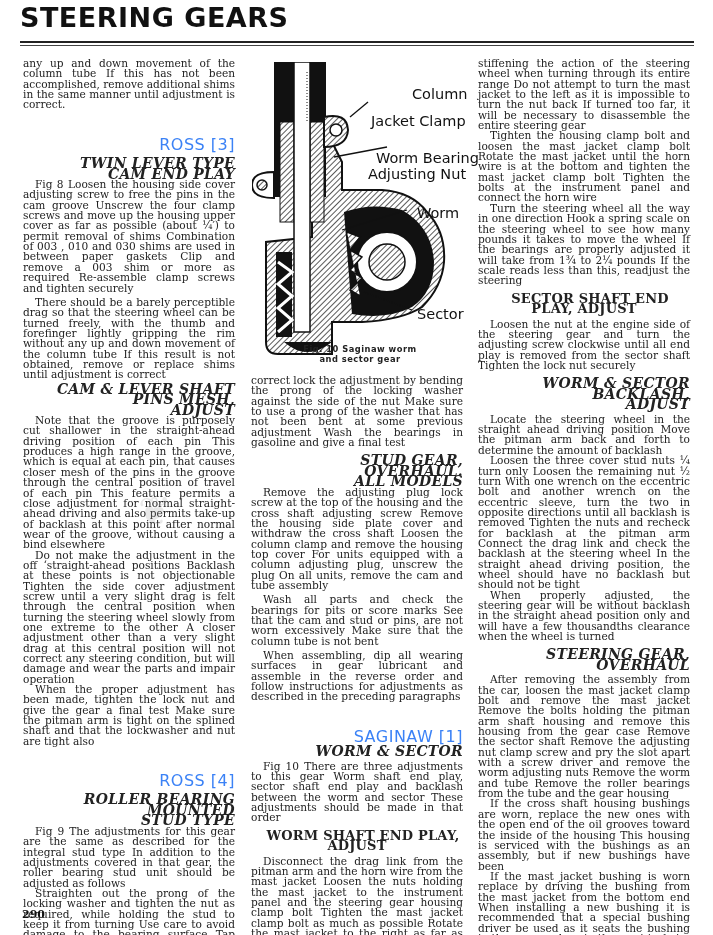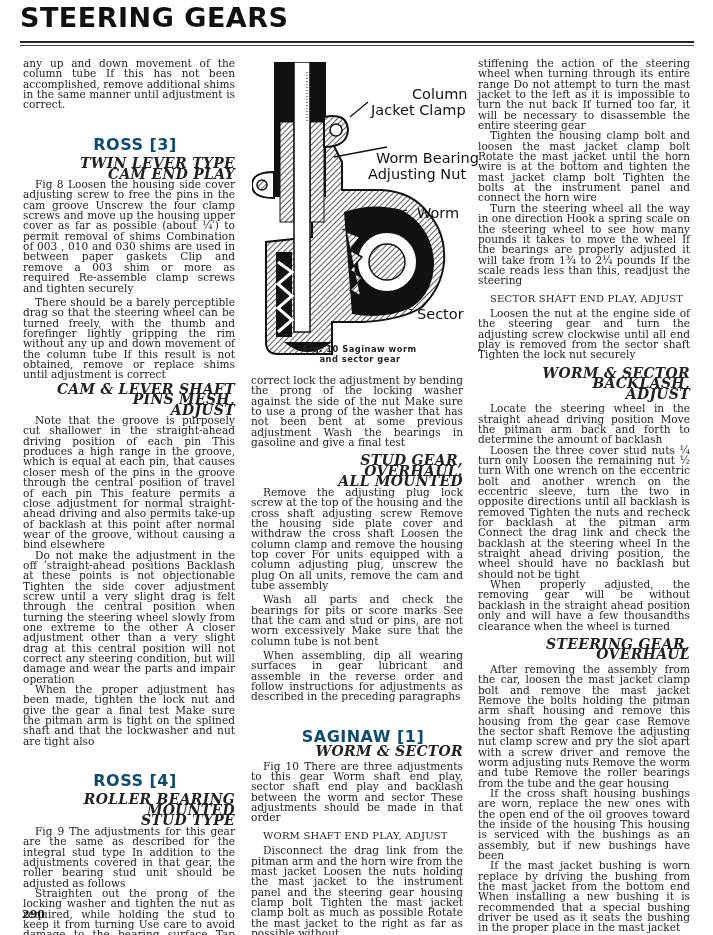--- a/index.html
+++ b/index.html
@@ -7,23 +7,23 @@
   .page { position:absolute; left:0; top:0; width:713px; height:935px; }
   .title { position:absolute; left:20px; top:2px; font-family:"DejaVu Sans", sans-serif; font-weight:bold; font-size:27px; letter-spacing:0.5px; color:#111; }
   .rule1 { position:absolute; left:20px; top:41px; width:674px; height:2px; background:#222; }
   .rule2 { position:absolute; left:20px; top:45px; width:674px; height:1px; background:#444; }
   .col { position:absolute; font-family:"DejaVu Serif", serif; font-size:10.6px; line-height:10.35px; text-align:justify; color:#222; }
   .col p { margin:0; text-indent:12px; }
   .col p.noindent { text-indent:0; }
   .c1 { left:23px; top:58px; width:212px; }
   .c2 { left:251px; top:375px; width:212px; }
   .c3 { left:478px; top:58px; width:212px; }
-  .h-ross { font-family:"DejaVu Sans", sans-serif; font-weight:bold; font-size:16px; text-align:center; margin:0; letter-spacing:0.5px; color:#0c4a6e; }
+  .h-ross { font-family:"DejaVu Sans", sans-serif; font-weight:normal; font-size:16px; text-align:right; margin:0; letter-spacing:0.5px; color:#3b82f6; }
   .h-sub { font-family:"DejaVu Serif", serif; font-weight:bold; font-size:14px; text-align:right; margin:0; line-height:10.5px; letter-spacing:0.3px;font-style:italic; }
-  .h-sub-left { font-family:"DejaVu Serif", serif; font-weight:normal; font-size:10px; text-align:left; margin:0; line-height:10.5px; letter-spacing:0.2px; }
+  .h-sub-left { font-family:"DejaVu Serif", serif; font-weight:bold; font-size:13px; text-align:center; margin:0; line-height:10.5px; letter-spacing:0.2px; }
   .fig { position:absolute; left:252px; top:62px; width:230px; height:310px; }
   .fig-label { position:absolute; font-family:"DejaVu Sans", sans-serif; color:#111; font-size:14.5px; line-height:16px; }
   .fig-caption { position:absolute; left:285px; top:344px; width:150px; text-align:center; font-family:"DejaVu Sans", sans-serif; font-weight:bold; font-size:8.3px; line-height:10px; letter-spacing:0.5px; color:#222; }
   .page-num { position:absolute; left:22px; top:908px; font-family:"DejaVu Serif", serif; font-weight:bold; font-size:11px; color:#111; }
   .watermark { position:absolute; left:138px; top:488px; font-family:"DejaVu Serif", serif; font-size:40px; color:rgba(150,150,150,0.22); letter-spacing:6px; pointer-events:none; }
   .gap4 { height:4px; } .gap8 { height:8px; } .gap30 { height:30px; }
 </style>
 </head>
 <body>
 
@@ -93,36 +93,36 @@
 
     <path d="M32 280 Q55 300 80 280 Z" fill="#111"></path>
 
     <line x1="116" y1="40" x2="98" y2="55" stroke="#111" stroke-width="1.3"></line>
     <line x1="135" y1="85" x2="82" y2="95" stroke="#111" stroke-width="1.3"></line>
     <line x1="155" y1="148" x2="90" y2="168" stroke="#111" stroke-width="1.3"></line>
     <line x1="160" y1="248" x2="112" y2="230" stroke="#111" stroke-width="1.3"></line>
   </svg>
 
   <div class="fig-label" style="left:412px; top:86px;">Column</div>
-  <div class="fig-label" style="left:371px; top:102px;">Jacket Clamp</div>
+  <div class="fig-label" style="left:371px; top:113px;">Jacket Clamp</div>
   <div class="fig-label" style="left:376px; top:150px;">Worm Bearing</div>
   <div class="fig-label" style="left:368px; top:166px;">Adjusting Nut</div>
   <div class="fig-label" style="left:417px; top:205px;">Worm</div>
   <div class="fig-label" style="left:417px; top:306px;">Sector</div>
 
   <div class="fig-caption">
     <div>Fig. 10  Saginaw  worm</div>
     <div>and sector gear</div>
   </div>
 
   <div class="col c2">
     <p class="noindent">correct  lock the adjustment by bending the prong of the locking washer against the side of the nut  Make sure to use a prong of the washer that has not been bent at some previous adjustment  Wash the bearings in gasoline and give a final test</p>
     <div class="gap8"></div>
     <p class="h-sub">STUD GEAR, OVERHAUL.</p>
-    <p class="h-sub">ALL MOUNTED</p>
+    <p class="h-sub">ALL MODELS</p>
     <p>Remove the adjusting plug lock screw at the top of the housing and the cross shaft adjusting screw  Remove the housing side plate cover and withdraw the cross shaft  Loosen the column clamp and remove the housing top cover  For units equipped with a column adjusting plug, unscrew the plug  On all units, remove the cam and tube assembly</p>
     <div class="gap4"></div>
     <p>Wash all parts and check the bearings for pits or score marks  See that the cam and stud  or pins, are not worn excessively  Make sure that the column tube is not bent</p>
     <div class="gap4"></div>
     <p>When assembling, dip all wearing surfaces in gear lubricant and assemble in the reverse order  and follow instructions for adjustments as described in the preceding paragraphs</p>
     <div class="gap30"></div>
     <p class="h-ross">SAGINAW [1]</p>
     <div class="gap4"></div>
     <p class="h-sub">WORM &amp; SECTOR</p>
     <div class="gap4"></div>
@@ -140,21 +140,21 @@
     <div class="gap8"></div>
     <p class="h-sub-left">SECTOR SHAFT END PLAY, ADJUST</p>
     <div class="gap4"></div>
     <p>Loosen the nut at the engine side of the steering gear and turn the adjusting screw clockwise until all end play is removed from the sector shaft  Tighten the lock nut securely</p>
     <div class="gap8"></div>
     <p class="h-sub">WORM &amp; SECTOR BACKLASH,</p>
     <p class="h-sub">ADJUST</p>
     <div class="gap4"></div>
     <p>Locate the steering wheel in the straight ahead driving position  Move the pitman arm back and forth to determine the amount of backlash</p>
     <p>Loosen the three cover stud nuts ¼ turn only  Loosen the remaining nut ½ turn  With one wrench on the eccentric bolt and another wrench on the eccentric sleeve, turn the two in opposite directions until all backlash is removed  Tighten the nuts and recheck for backlash at the pitman arm  Connect the drag link and check the backlash at the steering wheel  In the straight ahead driving position, the wheel should have no backlash but should not be tight</p>
-    <p>When properly adjusted, the removing gear will be without backlash in the straight ahead position only  and will have a few thousandths clearance when the wheel is turned</p>
+    <p>When properly adjusted, the steering gear will be without backlash in the straight ahead position only  and will have a few thousandths clearance when the wheel is turned</p>
     <div class="gap8"></div>
     <p class="h-sub">STEERING GEAR, OVERHAUL</p>
     <div class="gap4"></div>
     <p>After removing the assembly from the car, loosen the mast jacket clamp bolt and remove the mast jacket  Remove the bolts holding the pitman arm shaft housing and remove this housing from the gear case  Remove the sector shaft  Remove the adjusting nut clamp screw and pry the slot apart with a screw driver and remove the worm adjusting nuts  Remove the worm and tube  Remove the roller bearings from the tube and the gear housing</p>
     <p>If the cross shaft housing bushings are worn, replace the new ones with the open end of the oil grooves toward the inside of the housing  This housing is serviced with the bushings as an assembly, but if new bushings have been</p>
     <p>If the mast jacket bushing is worn replace by driving the bushing from the mast jacket from the bottom end  When installing a new bushing  it is recommended that a special bushing driver be used as it seats the bushing in the proper place in the mast jacket</p>
   </div>
 
   <div class="watermark">❦</div>
 

